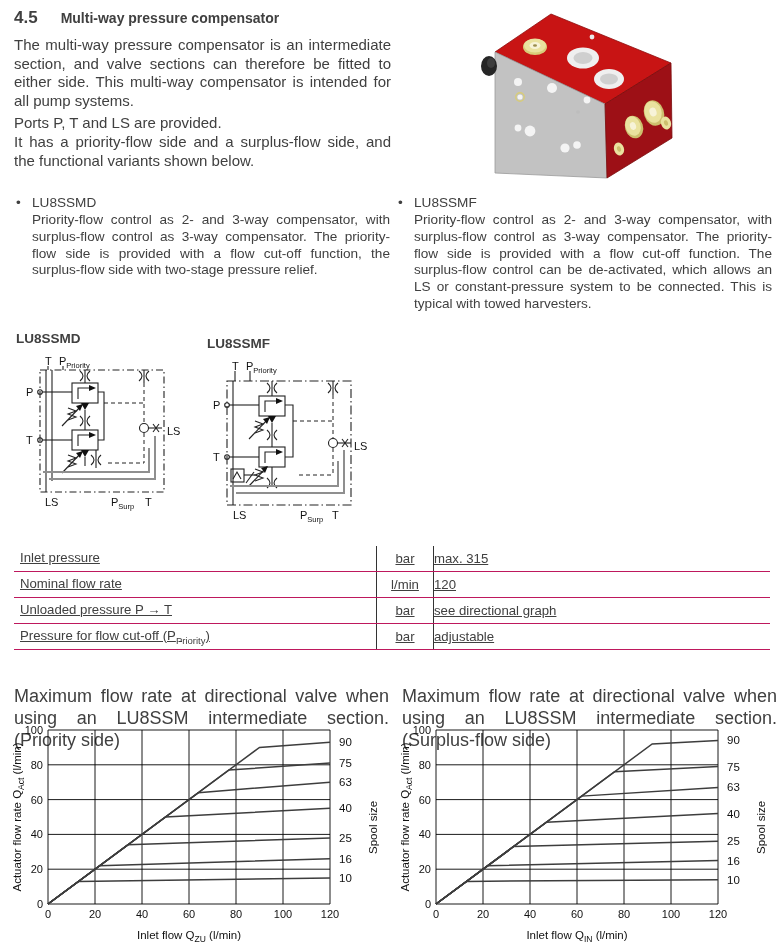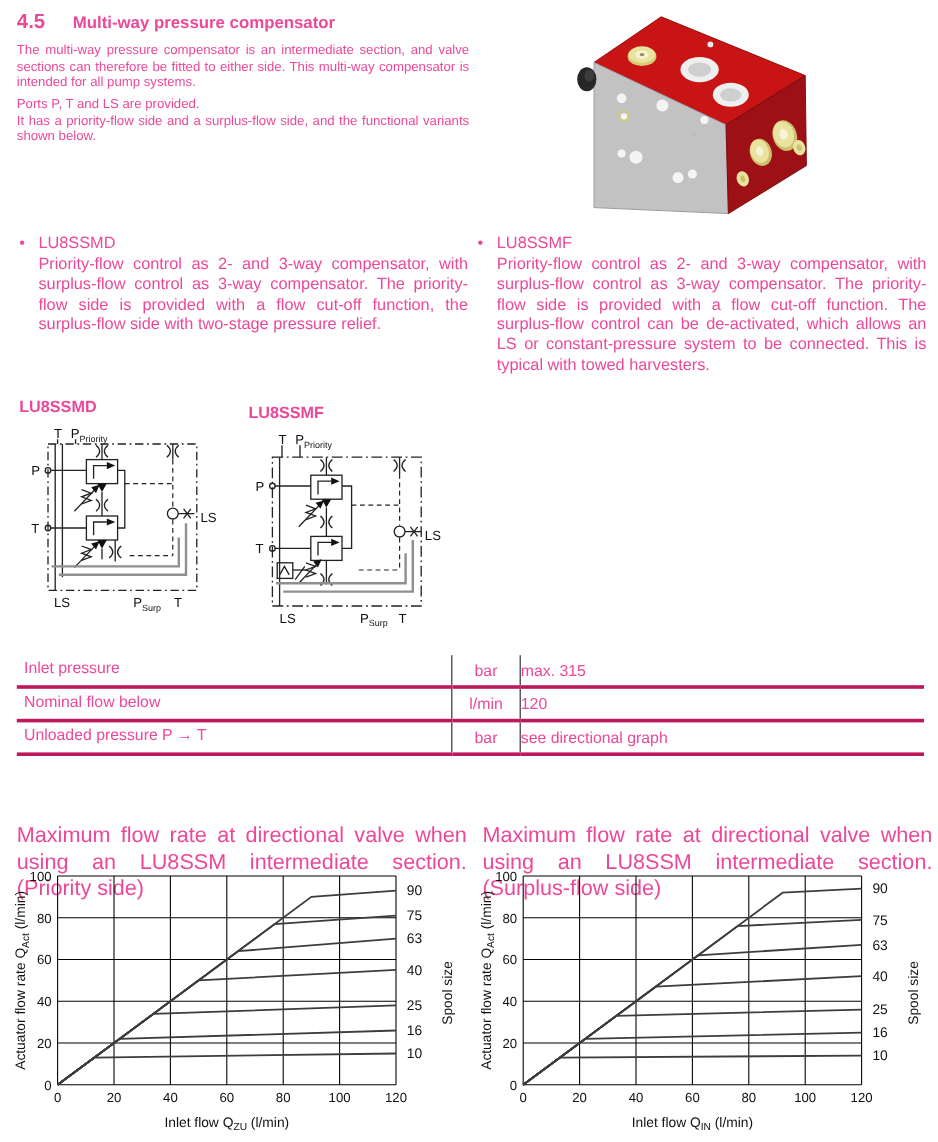--- a/index.html
+++ b/index.html
@@ -1,24 +1,24 @@
 <!DOCTYPE html>
 <html><head>
 <meta charset="utf-8">
 <style>
   html,body{margin:0;padding:0;background:#ffffff;}
   .page{position:relative;width:782px;height:952px;background:#fff;
-        font-family:"Liberation Sans",sans-serif;color:#ec4899;overflow:hidden;}
+        font-family:"Liberation Sans",sans-serif;color:#404040;overflow:hidden;}
   .abs{position:absolute;}
   
   .h-row{left:14px;top:8px;display:flex;align-items:baseline;}
   .h-num{font-size:17px;font-weight:bold;}
   .h-title{font-size:14px;font-weight:bold;margin-left:23px;}
   
-  .intro{left:14px;top:36px;width:377px;font-size:11px;line-height:1.24;text-align:justify;}
+  .intro{left:14px;top:36px;width:377px;font-size:15px;line-height:1.24;text-align:justify;}
   .intro p{margin:0 0 4px 0;}
   .intro p.tight{margin:0;}
   
   .bullet-col{width:374px;font-size:13.6px;line-height:1.24;}
   .bullet{display:flex;}
   .bullet .dot{width:16px;flex:0 0 16px;}
   .bullet .btxt{flex:1;text-align:justify;}
   .model-name{display:block;}
   
   .sch-title{font-size:13.5px;font-weight:bold;}
@@ -26,21 +26,21 @@
   .st{font-size:11px;fill:#111;}
   .st .sub{font-size:7.5px;}
   .sch-ln{stroke:#222;stroke-width:1.1;fill:none;}
   .sch-bd{stroke:#222;stroke-width:1.1;fill:none;stroke-dasharray:7 3 1.5 3;}
   .sch-bd2{stroke:#222;stroke-width:1.1;fill:none;stroke-dasharray:9 3 1.5 3;}
   .sch-dsh{stroke:#222;stroke-width:1;fill:none;stroke-dasharray:4 3;}
   .sch-gry{stroke:#8f8f8f;stroke-width:2;fill:none;}
   .fillk{fill:#111;stroke:none;}
   
   .spec-table{left:14px;top:546px;width:756px;border-collapse:collapse;font-size:13.2px;}
-  .spec-table td{height:25px;border-bottom:3px solid #be185d;padding:0;}
+  .spec-table td{height:25px;border-bottom:1px solid #be185d;padding:0;text-decoration:underline;}
   .spec-table td.lab{width:356px;padding-left:6px;text-align:left;}
   .spec-table td.unit{width:56px;text-align:center;border-left:1px solid #333;border-right:1px solid #333;}
   .spec-table td.val{text-align:left;}
   sub{font-size:9.5px;}
   
   .cap{width:375px;font-size:18px;line-height:1.22;text-align:justify;}
 </style>
 </head>
 <body>
 
@@ -312,28 +312,33 @@
   </svg>
 
   <table class="abs spec-table">
     <tbody>
         <tr>
       <td class="lab"><span>Inlet pressure</span><sub></sub><span></span></td>
       <td class="unit">bar</td>
       <td class="val">max. 315</td>
     </tr>
     <tr>
-      <td class="lab"><span>Nominal flow below</span><sub></sub><span></span></td>
+      <td class="lab"><span>Nominal flow rate</span><sub></sub><span></span></td>
       <td class="unit">l/min</td>
       <td class="val">120</td>
     </tr>
     <tr>
       <td class="lab"><span>Unloaded pressure P → T</span><sub></sub><span></span></td>
       <td class="unit">bar</td>
       <td class="val">see directional graph</td>
+    </tr>
+    <tr>
+      <td class="lab"><span>Pressure for flow cut-off (P</span><sub>Priority</sub><span>)</span></td>
+      <td class="unit">bar</td>
+      <td class="val">adjustable</td>
     </tr>
   </tbody>
     </table>
 
   <div class="abs cap" style="left:14px;top:686px;">Maximum flow rate at directional valve when using an LU8SSM intermediate section. (Priority side)</div>
   <div class="abs cap" style="left:402px;top:686px;">Maximum flow rate at directional valve when using an LU8SSM intermediate section. (Surplus-flow side)</div>
 
   <div class="abs" style="left:10px;top:722px;width:380px;height:228px;"><svg width="376" height="226" viewBox="0 0 376 226" style="font-family:'Liberation Sans',sans-serif">
         <line x1="38" y1="8" x2="38" y2="182" stroke="#000" stroke-width="0.9"></line>
         <text x="38" y="196" font-size="11" text-anchor="middle" fill="#111">0</text>

